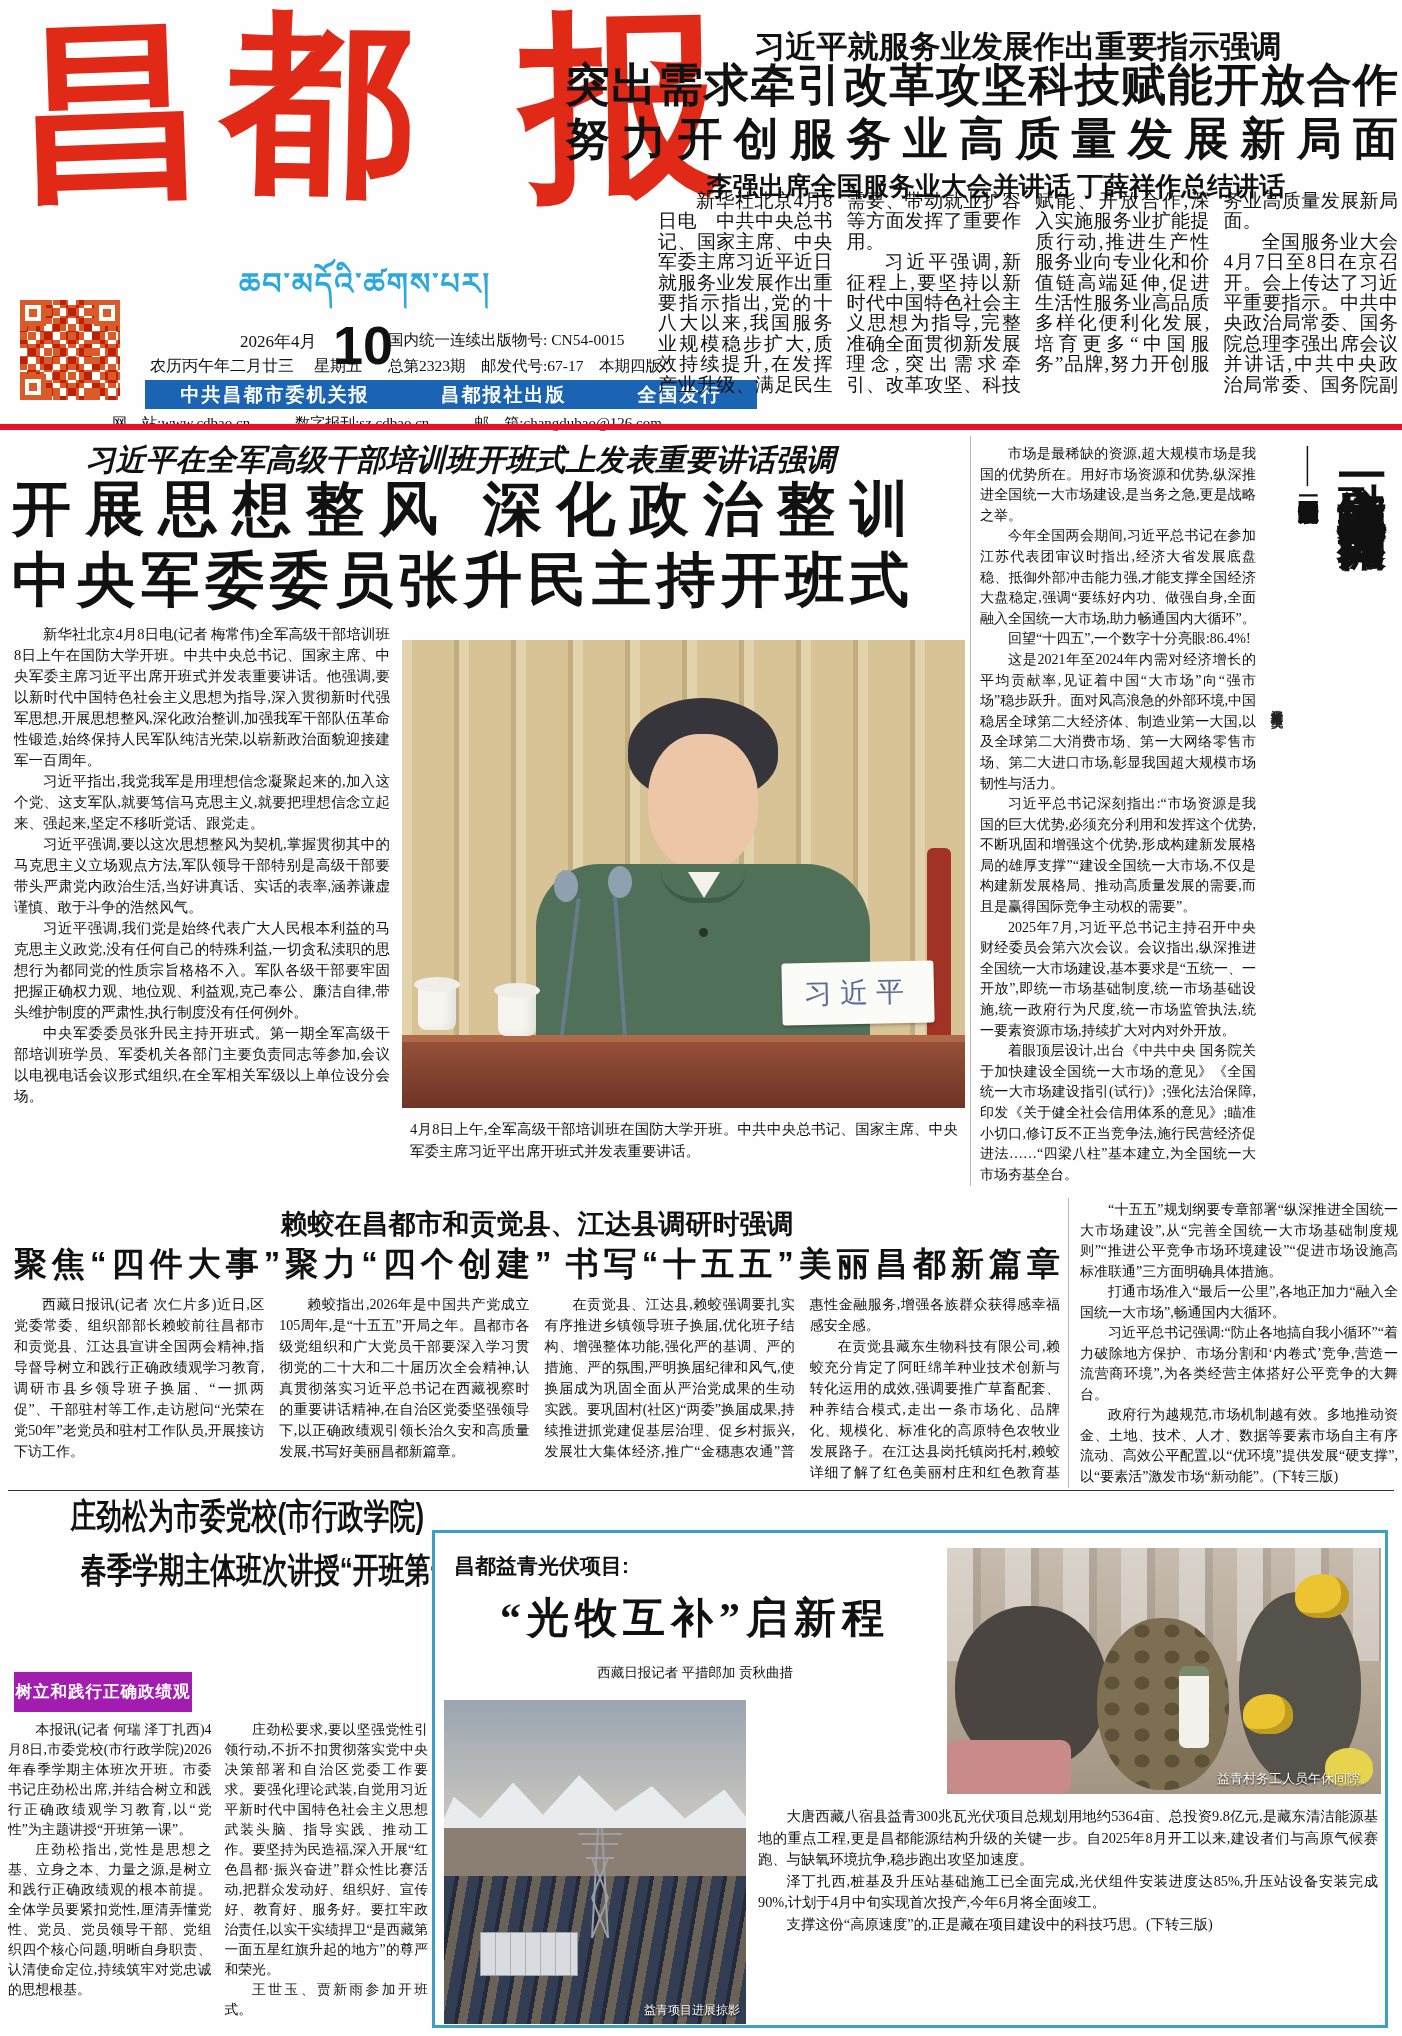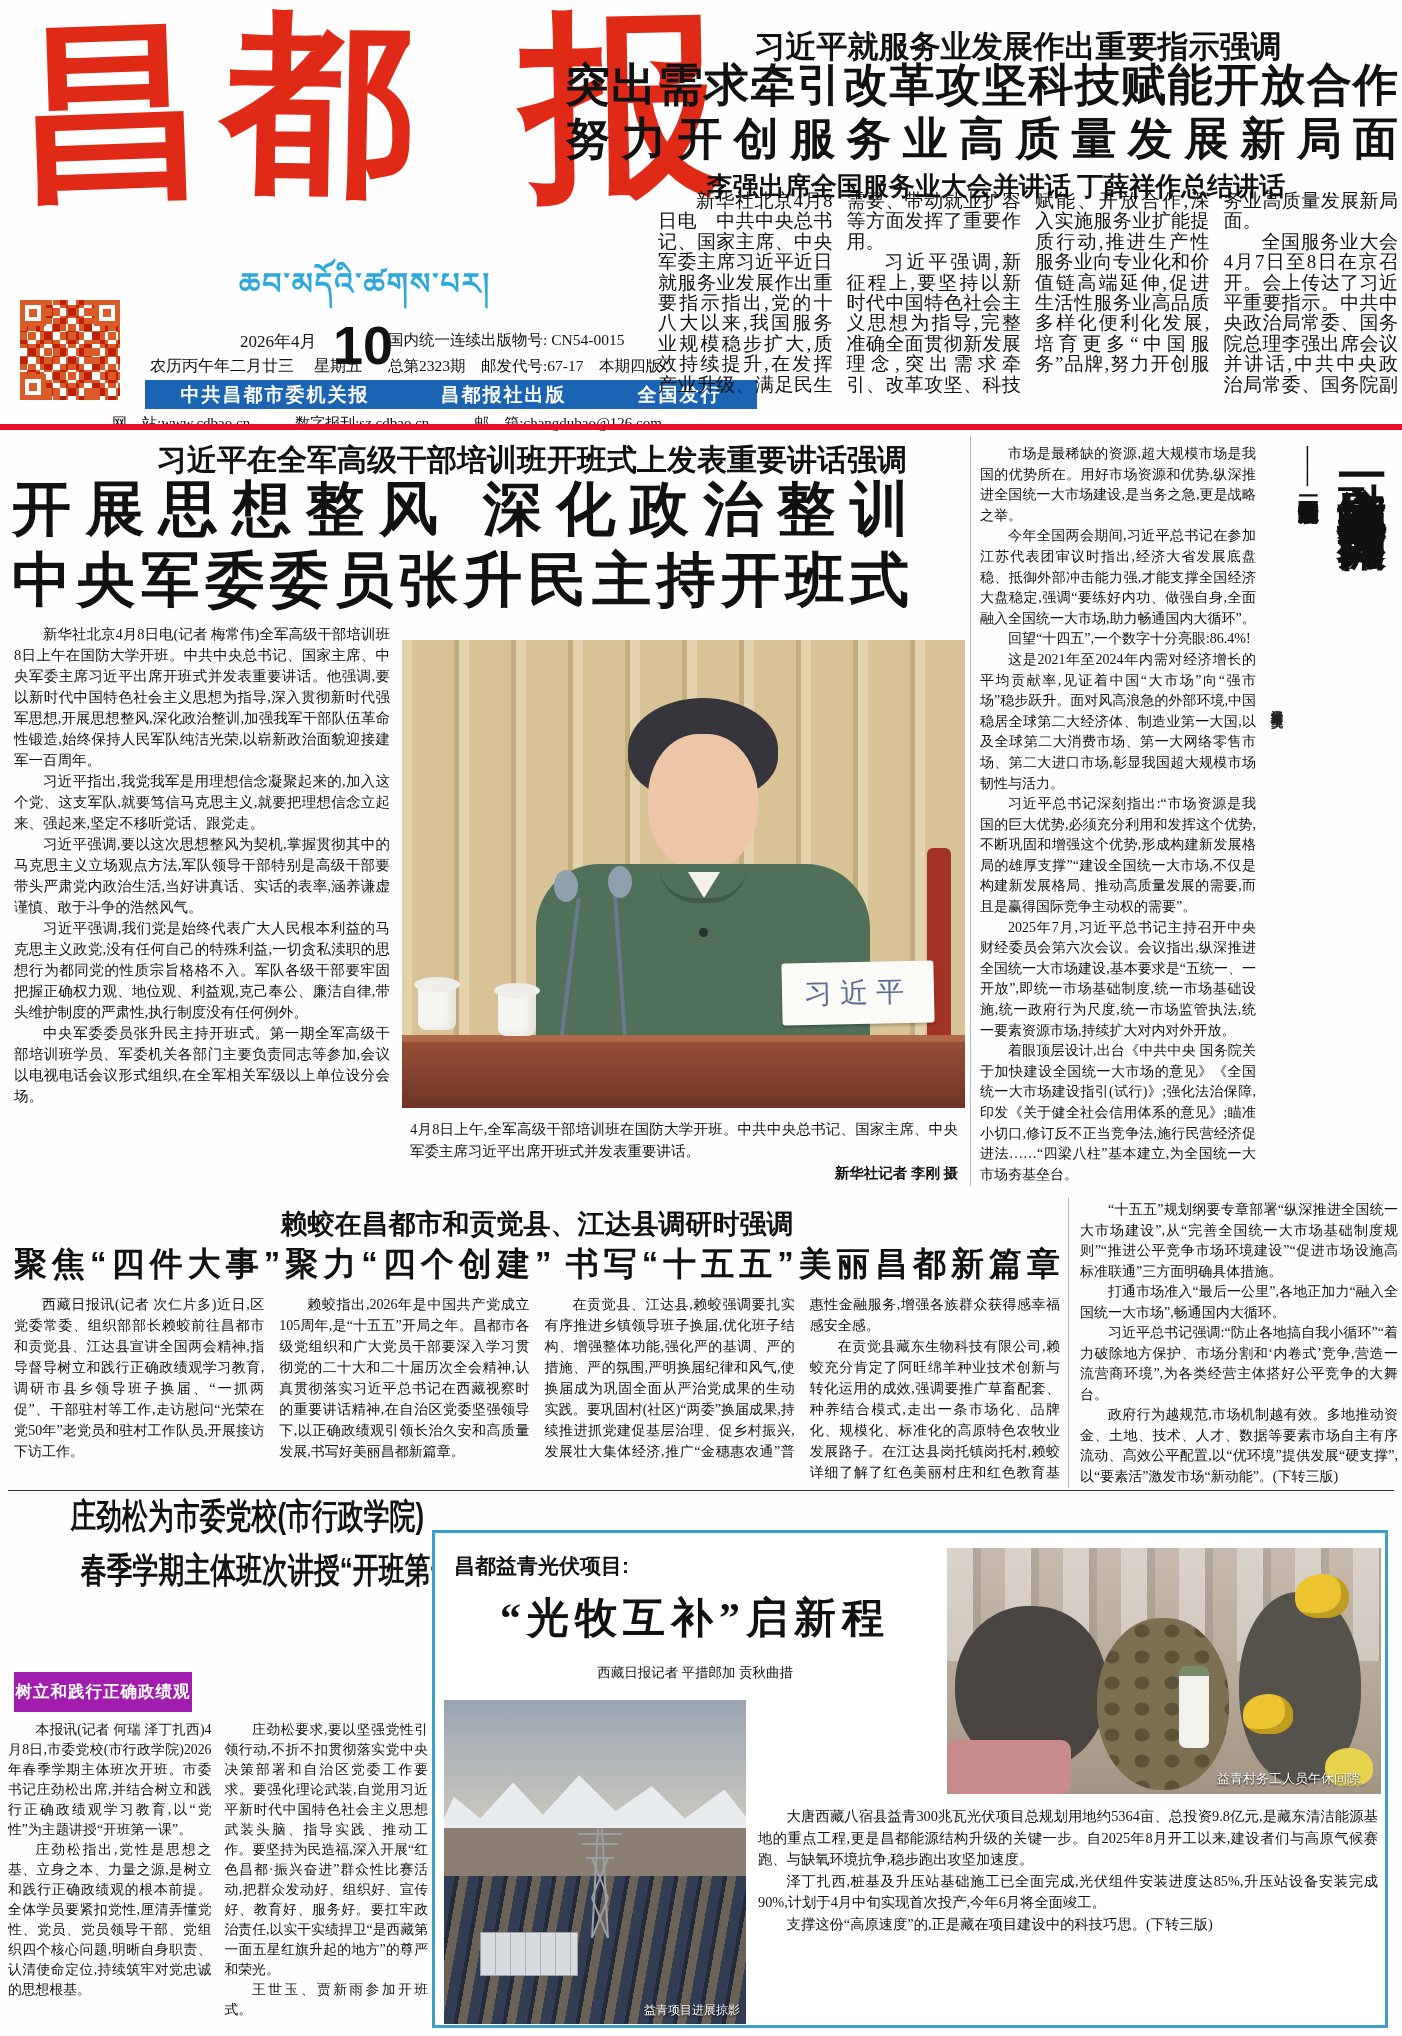--- a/index.html
+++ b/index.html
@@ -29,21 +29,21 @@
 
   
   .ts-kicker{position:absolute;left:640px;top:26px;width:756px;font-size:31px;font-weight:900;text-align:center;}
   .ts-h{position:absolute;left:565px;width:833px;font-size:45px;font-weight:900;line-height:1.1;}
   .ts-sub{position:absolute;left:600px;top:169px;width:792px;font-size:26px;font-weight:bold;text-align:center;}
   .ts-body{position:absolute;left:658px;top:191px;width:740px;height:212px;
            column-count:4;column-gap:14px;font-size:19px;line-height:20.4px;}
   .redrule{position:absolute;left:0;top:424px;width:1402px;height:6px;background:#e8102a;}
 
   
-  .ms-kicker{position:absolute;left:14px;top:440px;width:893px;font-size:30px;font-weight:900;text-align:right;}
+  .ms-kicker{position:absolute;left:14px;top:440px;width:893px;font-size:30px;font-weight:900;text-align:center;font-style:italic;}
   .ms-h1{position:absolute;left:12px;top:480px;width:897px;font-size:59px;font-weight:900;line-height:1;}
   .ms-h2{position:absolute;left:12px;top:551px;width:897px;font-size:59px;font-weight:900;line-height:1;}
   .ms-body{position:absolute;left:14px;top:624px;width:376px;height:560px;font-size:14.5px;line-height:21px;}
   .ms-caption{position:absolute;left:410px;top:1118px;width:548px;font-size:14.5px;line-height:22px;}
   .ms-credit{text-align:right;font-weight:bold;}
 
   
   .photo-main{position:absolute;left:402px;top:640px;width:563px;height:468px;overflow:hidden;
       background:repeating-linear-gradient(90deg,#e3d3ac 0 10px,#d7c396 10px 52px,#c3ac7d 52px 57px);}
   .pm-hair{position:absolute;left:226px;top:58px;width:150px;height:102px;background:#35353b;border-radius:50% 50% 42% 42%;}
@@ -194,21 +194,20 @@
       <div class="pm-cup" style="left:16px;top:344px;">
           <span class="pm-lid"></span>
         </div>
       <div class="pm-cup" style="left:96px;top:350px;">
           <span class="pm-lid"></span>
         </div>
       <div class="pm-placard">习近平</div>
     </div>
     <div class="ms-caption just">
       <span>4月8日上午,全军高级干部培训班在国防大学开班。中共中央总书记、国家主席、中央军委主席习近平出席开班式并发表重要讲话。</span>
-      <div class="ms-credit">新华社记者 李刚 摄</div>
     </div>
   </div>
 
   <div class="sepv" style="left:970px;top:436px;height:750px;"></div>
   <div>
     <div class="mk-col1 just clip">
       <p class="para">市场是最稀缺的资源,超大规模市场是我国的优势所在。用好市场资源和优势,纵深推进全国统一大市场建设,是当务之急,更是战略之举。</p>
       <p class="para">今年全国两会期间,习近平总书记在参加江苏代表团审议时指出,经济大省发展底盘稳、抵御外部冲击能力强,才能支撑全国经济大盘稳定,强调“要练好内功、做强自身,全面融入全国统一大市场,助力畅通国内大循环”。</p>
       <p class="para">回望“十四五”,一个数字十分亮眼:86.4%!</p>
       <p class="para">这是2021年至2024年内需对经济增长的平均贡献率,见证着中国“大市场”向“强市场”稳步跃升。面对风高浪急的外部环境,中国稳居全球第二大经济体、制造业第一大国,以及全球第二大消费市场、第一大网络零售市场、第二大进口市场,彰显我国超大规模市场韧性与活力。</p>

